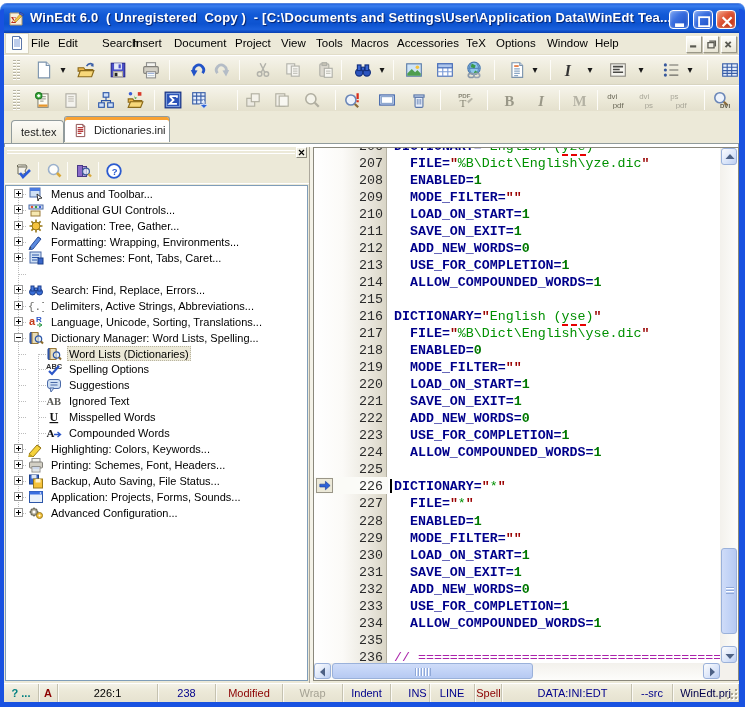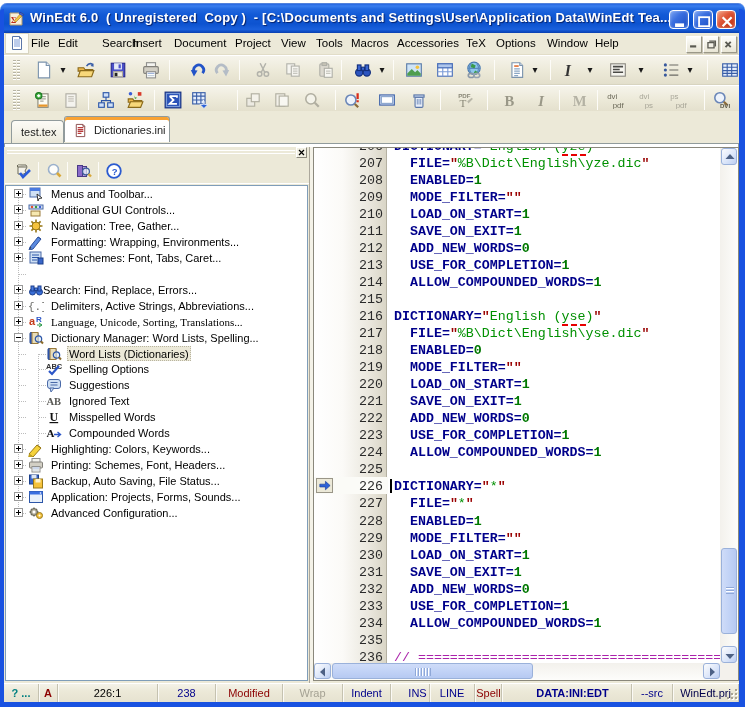--- a/index.html
+++ b/index.html
@@ -507,37 +507,37 @@
 </div>
 <div class="trow" style="top:95.7px;">
 <span class="pm plus"></span>
 <svg class="ticn" style="left:22px;" width="16" height="16" viewBox="0 0 16 16">
               <circle cx="4.5" cy="10" r="3" fill="#3a6fd8" stroke="#1c3f8e"></circle>
               <circle cx="11.5" cy="10" r="3" fill="#3a6fd8" stroke="#1c3f8e"></circle>
               <rect x="3" y="4" width="3" height="5" fill="#4a7de2" stroke="#1c3f8e"></rect>
               <rect x="10" y="4" width="3" height="5" fill="#4a7de2" stroke="#1c3f8e"></rect>
               <rect x="6.5" y="6" width="3" height="2.5" fill="#4a7de2" stroke="#1c3f8e"></rect>
             </svg>
-<span class="lbl" style="left:37px;">Search: Find, Replace, Errors...</span>
+<span class="lbl" style="left:45px;">Search: Find, Replace, Errors...</span>
 </div>
 <div class="trow" style="top:111.6px;">
 <span class="pm plus"></span>
 <svg class="ticn" style="left:22px;" width="16" height="16" viewBox="0 0 16 16">
               <text x="0" y="12" font-size="11" fill="#6a6a66" font-family="Liberation Mono">{.}</text>
             </svg>
 <span class="lbl" style="left:45px;">Delimiters, Active Strings, Abbreviations...</span>
 </div>
 <div class="trow" style="top:127.6px;">
 <span class="pm plus"></span>
 <svg class="ticn" style="left:22px;" width="16" height="16" viewBox="0 0 16 16">
               <text x="1" y="11" font-size="11" font-weight="bold" fill="#c23a1a">a</text>
               <text x="8" y="8" font-size="8" font-weight="bold" fill="#2c56c8">R</text>
               <path d="M9 11h5M11 13l3-2-3-2" stroke="#2c9a4a" fill="none"></path>
             </svg>
-<span class="lbl" style="left:45px;font-family:Liberation Serif, serif;">Language, Unicode, Sorting, Translations...</span>
+<span class="lbl" style="left:45px;">Language, Unicode, Sorting, Translations...</span>
 </div>
 <div class="trow" style="top:143.5px;">
 <span class="pm"></span>
 <svg class="ticn" style="left:22px;" width="16" height="16" viewBox="0 0 16 16">
               <rect x="2" y="2.5" width="8" height="11" rx="1" fill="#3a66c8" stroke="#1a3f8a"></rect>
               <rect x="4" y="2.5" width="6" height="11" fill="#e8ddb8" stroke="#9a7a3a"></rect>
               <circle cx="10.5" cy="9" r="3.2" fill="#d8e8f4" fill-opacity=".6" stroke="#2c56a8" stroke-width="1.2"></circle>
               <path d="M12.8 11.3 15 13.5" stroke="#8a6a2a" stroke-width="2"></path>
             </svg>
 <span class="lbl" style="left:45px;">Dictionary Manager: Word Lists, Spelling...</span>
@@ -748,21 +748,21 @@
 <div class="seg" style="left:0px;width:35px;"><b style="color:#008080;">? ...</b></div>
 <div class="seg" style="left:35px;width:19px;"><b style="color:#8b0000;">A</b></div>
 <div class="seg" style="left:54px;width:100px;"><span style="color:#000;">226:1</span></div>
 <div class="seg" style="left:154px;width:58px;"><span style="color:#00008b;">238</span></div>
 <div class="seg" style="left:212px;width:67px;"><span style="color:#8b0000;">Modified</span></div>
 <div class="seg" style="left:279px;width:60px;"><span style="color:#a5a294;">Wrap</span></div>
 <div class="seg" style="left:339px;width:48px;"><span style="color:#00008b;">Indent</span></div>
 <div class="seg" style="left:387px;width:39px;padding-left:15px;"><span style="color:#00008b;">INS</span></div>
 <div class="seg" style="left:426px;width:45px;"><span style="color:#00008b;">LINE</span></div>
 <div class="seg" style="left:472px;width:26px;"><span style="color:#8b0000;">Spell</span></div>
-<div class="seg" style="left:510px;width:118px;"><span style="color:#00008b;font-weight:bold;">DATA:INI:EDT</span></div>
+<div class="seg" style="left:510px;width:118px;"><span style="color:#00008b;">DATA:INI:EDT</span></div>
 <div class="seg" style="left:628px;width:41px;"><span style="color:#00008b;">--src</span></div>
 <div class="seg" style="left:669px;width:66px;"><span style="color:#00004a;">WinEdt.prj</span></div>
 <div class="abs" style="left:731px;top:5px;width:2px;height:2px;background:#a8a494;box-shadow:1px 1px 0 #fff;"></div>
 <div class="abs" style="left:727px;top:9px;width:2px;height:2px;background:#a8a494;box-shadow:1px 1px 0 #fff;"></div>
 <div class="abs" style="left:731px;top:9px;width:2px;height:2px;background:#a8a494;box-shadow:1px 1px 0 #fff;"></div>
 <div class="abs" style="left:723px;top:13px;width:2px;height:2px;background:#a8a494;box-shadow:1px 1px 0 #fff;"></div>
 <div class="abs" style="left:727px;top:13px;width:2px;height:2px;background:#a8a494;box-shadow:1px 1px 0 #fff;"></div>
 <div class="abs" style="left:731px;top:13px;width:2px;height:2px;background:#a8a494;box-shadow:1px 1px 0 #fff;"></div>
 </div>
 <div id="brd-l"></div>

